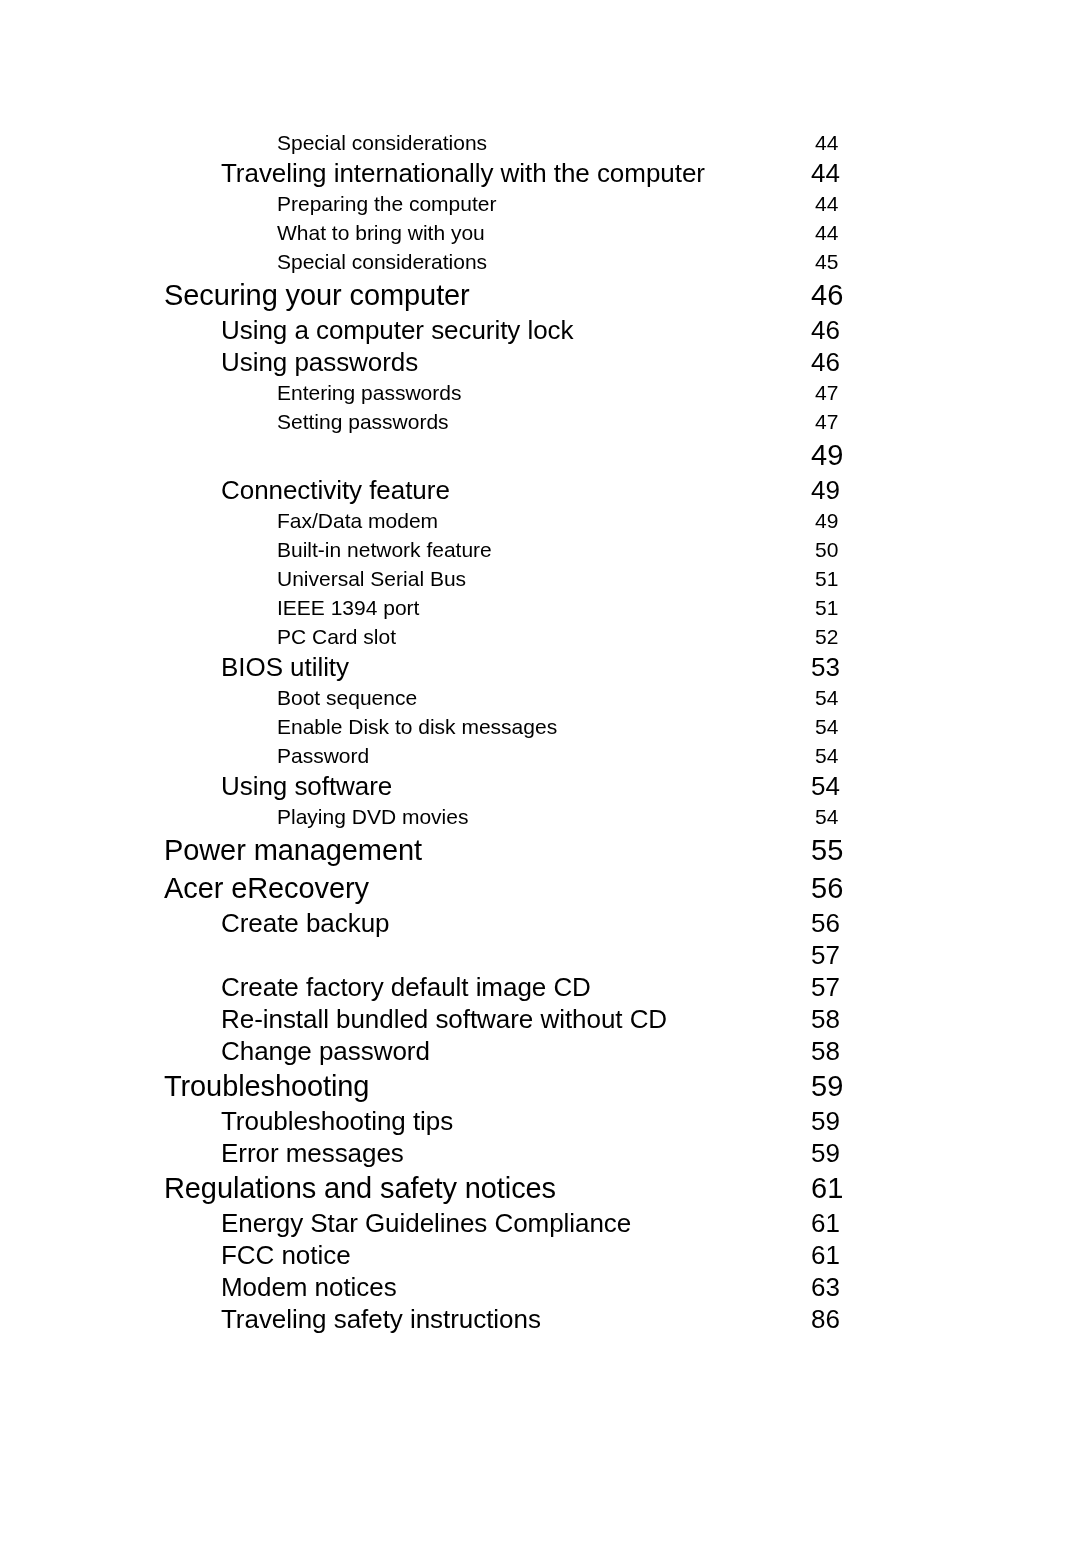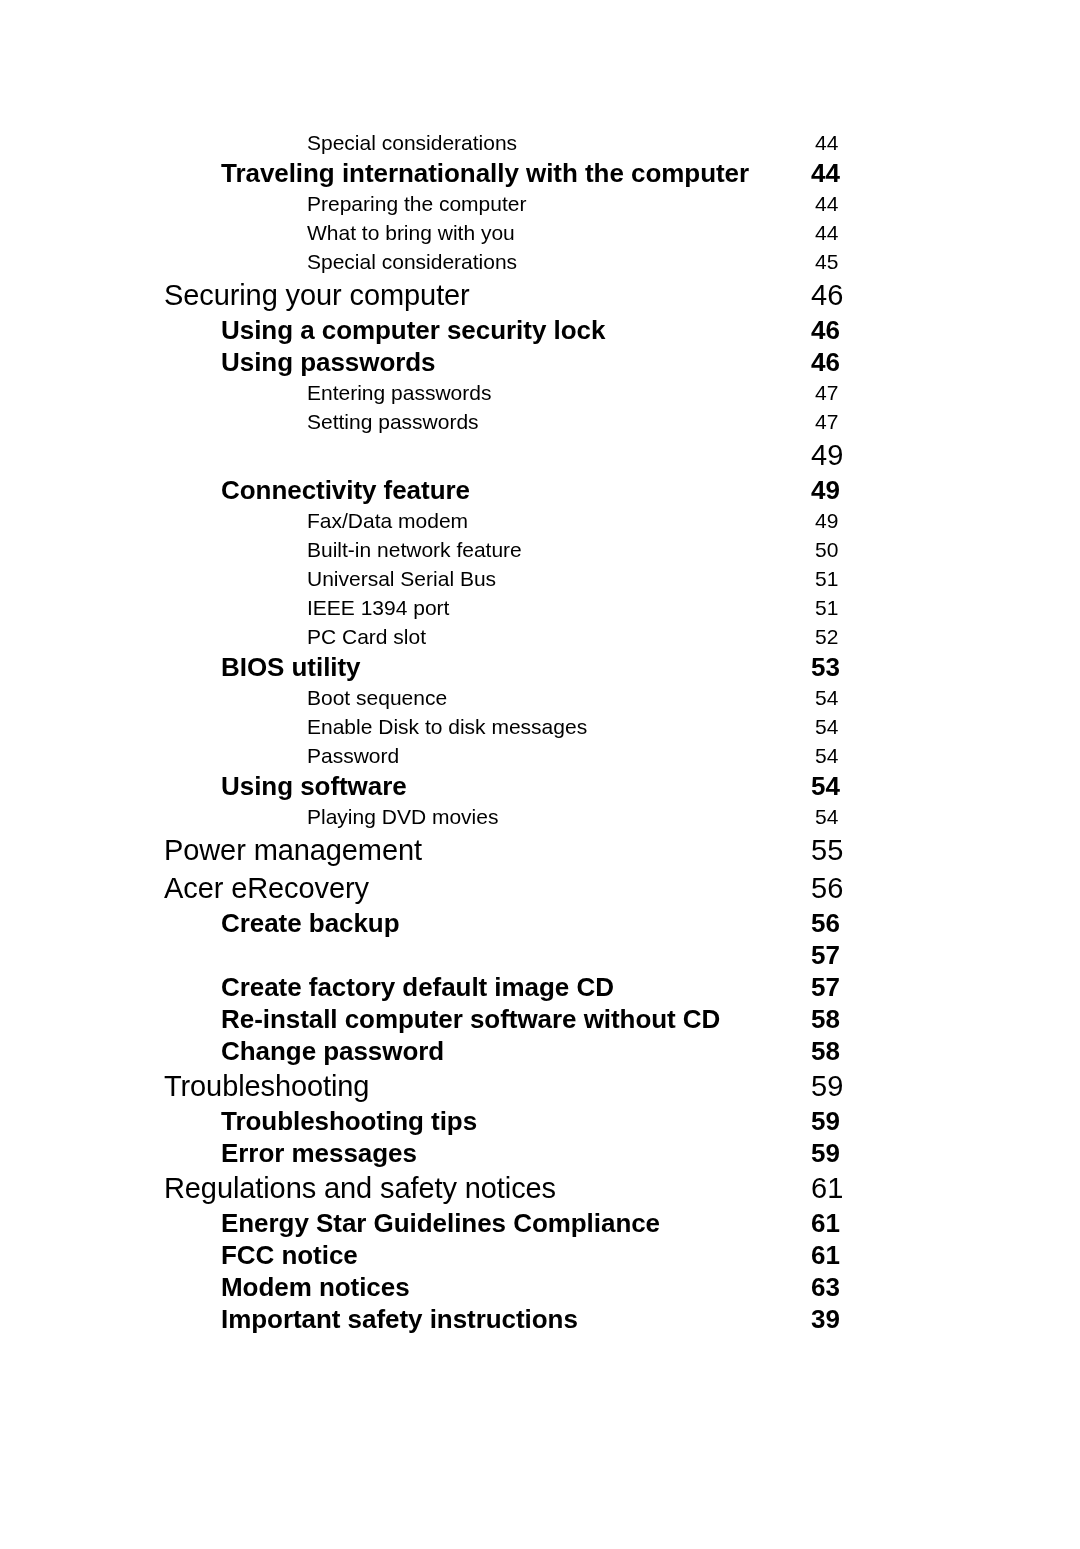--- a/index.html
+++ b/index.html
@@ -54,38 +54,36 @@
   }
   .lvl1 .toc-page {
     left: 811px;
     font-size: 29px;
     line-height: 38px;
   }
 
   
   .lvl2 {
     height: 32px;
-    font-weight: bold;
   }
   .lvl2 .toc-label {
     margin-left: 221px;
     font-size: 26px;
     line-height: 32px;
     letter-spacing: -0.05px;
   }
   .lvl2 .toc-page {
     left: 811px;
     font-size: 26px;
     line-height: 32px;
   }
 
   
   .lvl3 {
     height: 29px;
-    padding-left: 30px;
   }
   .lvl3 .toc-label {
     margin-left: 277px;
     font-size: 21px;
     line-height: 29px;
   }
   .lvl3 .toc-page {
     left: 815px;
     font-size: 21px;
     line-height: 29px;
@@ -261,21 +259,21 @@
       </div>
     </div>
     <div class="row-wrap">
       <div class="toc-row lvl2">
         <span class="toc-label">Create factory default image CD</span>
         <span class="toc-page">57</span>
       </div>
     </div>
     <div class="row-wrap">
       <div class="toc-row lvl2">
-        <span class="toc-label">Re-install computer software without CD</span>
+        <span class="toc-label">Re-install bundled software without CD</span>
         <span class="toc-page">58</span>
       </div>
     </div>
     <div class="row-wrap">
       <div class="toc-row lvl2">
         <span class="toc-label">Change password</span>
         <span class="toc-page">58</span>
       </div>
     </div>
     <div class="row-wrap">
@@ -315,17 +313,17 @@
       </div>
     </div>
     <div class="row-wrap">
       <div class="toc-row lvl2">
         <span class="toc-label">Modem notices</span>
         <span class="toc-page">63</span>
       </div>
     </div>
     <div class="row-wrap">
       <div class="toc-row lvl2">
-        <span class="toc-label">Important safety instructions</span>
-        <span class="toc-page">39</span>
+        <span class="toc-label">Traveling safety instructions</span>
+        <span class="toc-page">86</span>
       </div>
     </div>
   </div>
 
 </body></html>

